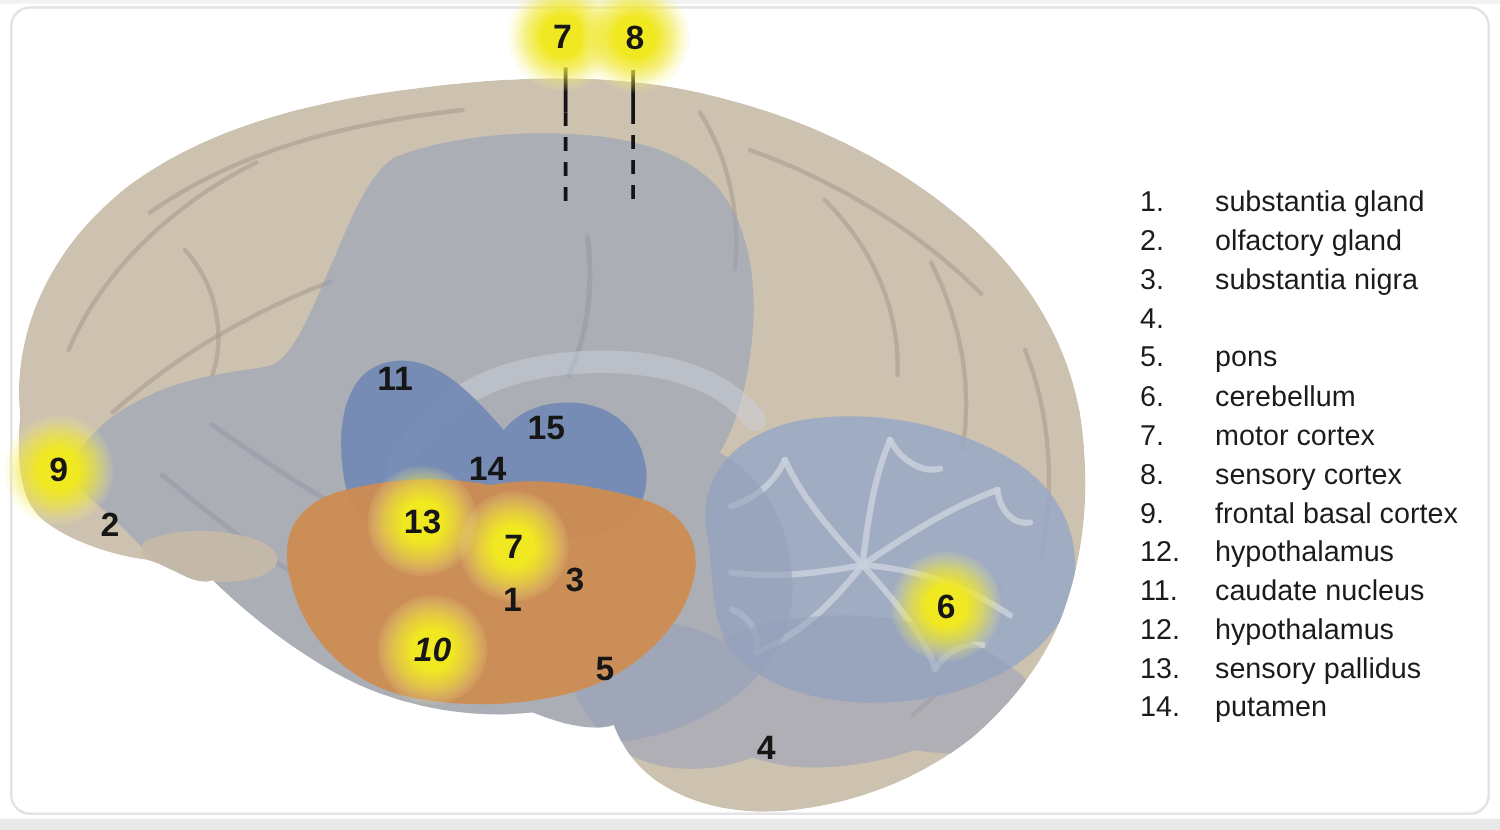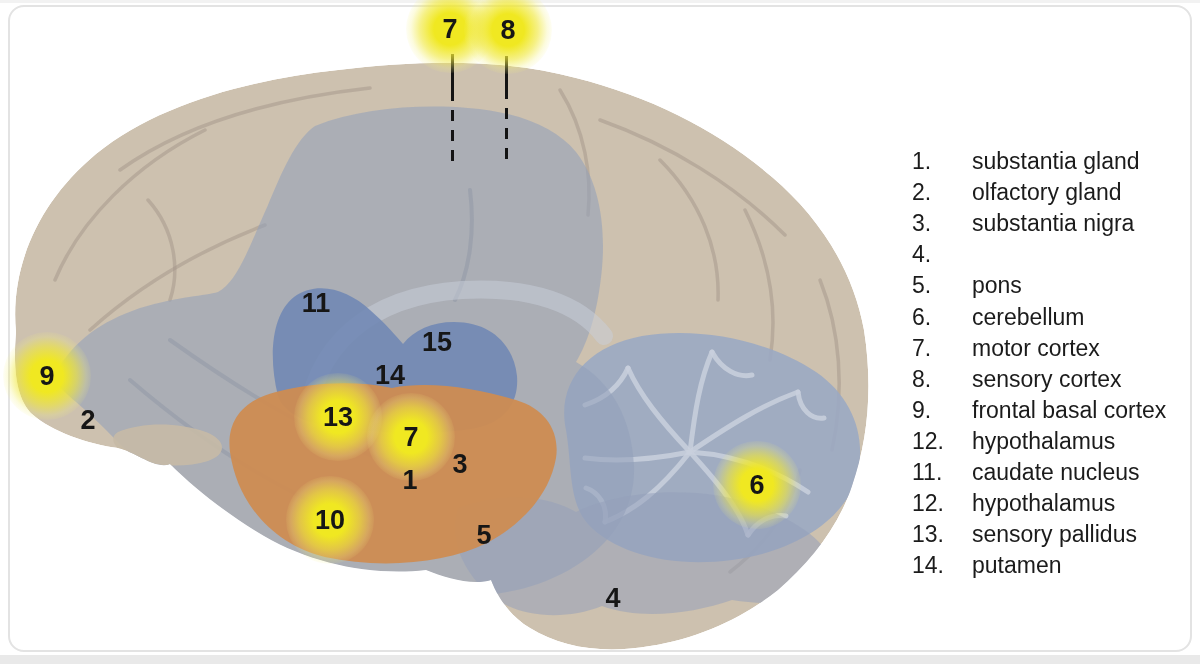--- a/index.html
+++ b/index.html
@@ -177,21 +177,21 @@
   </div>
 
   <div class="marker glow" style="left: 338px; top: 417px;">
     <span class="marker-num">13</span>
   </div>
 
   <div class="marker glow" style="left: 411px; top: 437px;">
     <span class="marker-num">7</span>
   </div>
 
-  <div class="marker glow" style="left: 330px; top: 520px;">
+  <div class="marker glow" style="left: 346px; top: 520px; font-style: italic;">
     <span class="marker-num">10</span>
   </div>
 
   <div class="marker plain" style="left: 88px; top: 420px;">
     <span class="marker-num">2</span>
   </div>
 
   <div class="marker plain" style="left: 316px; top: 303px;">
     <span class="marker-num">11</span>
   </div>

